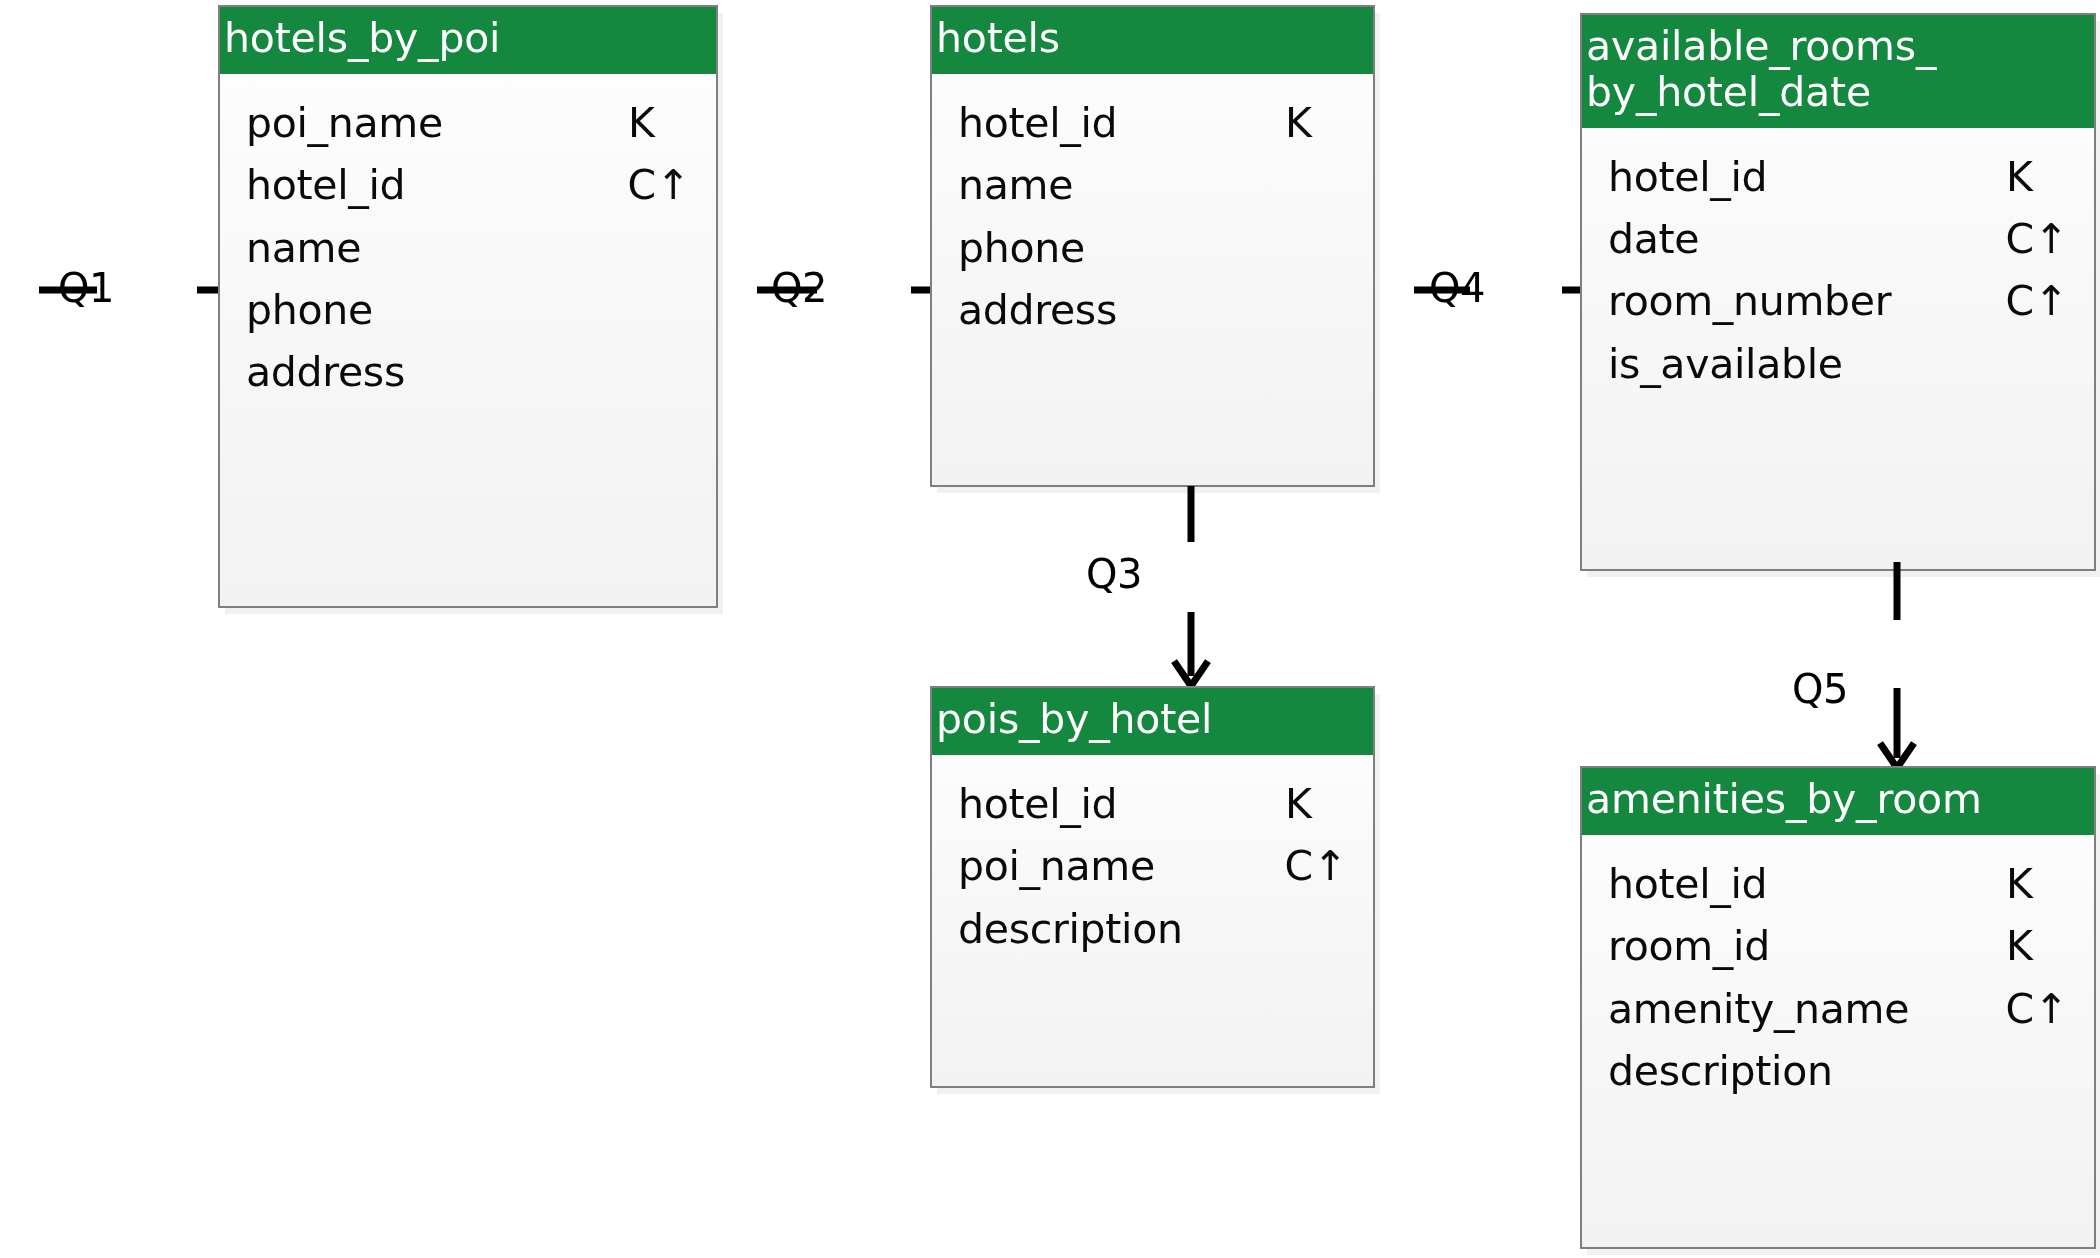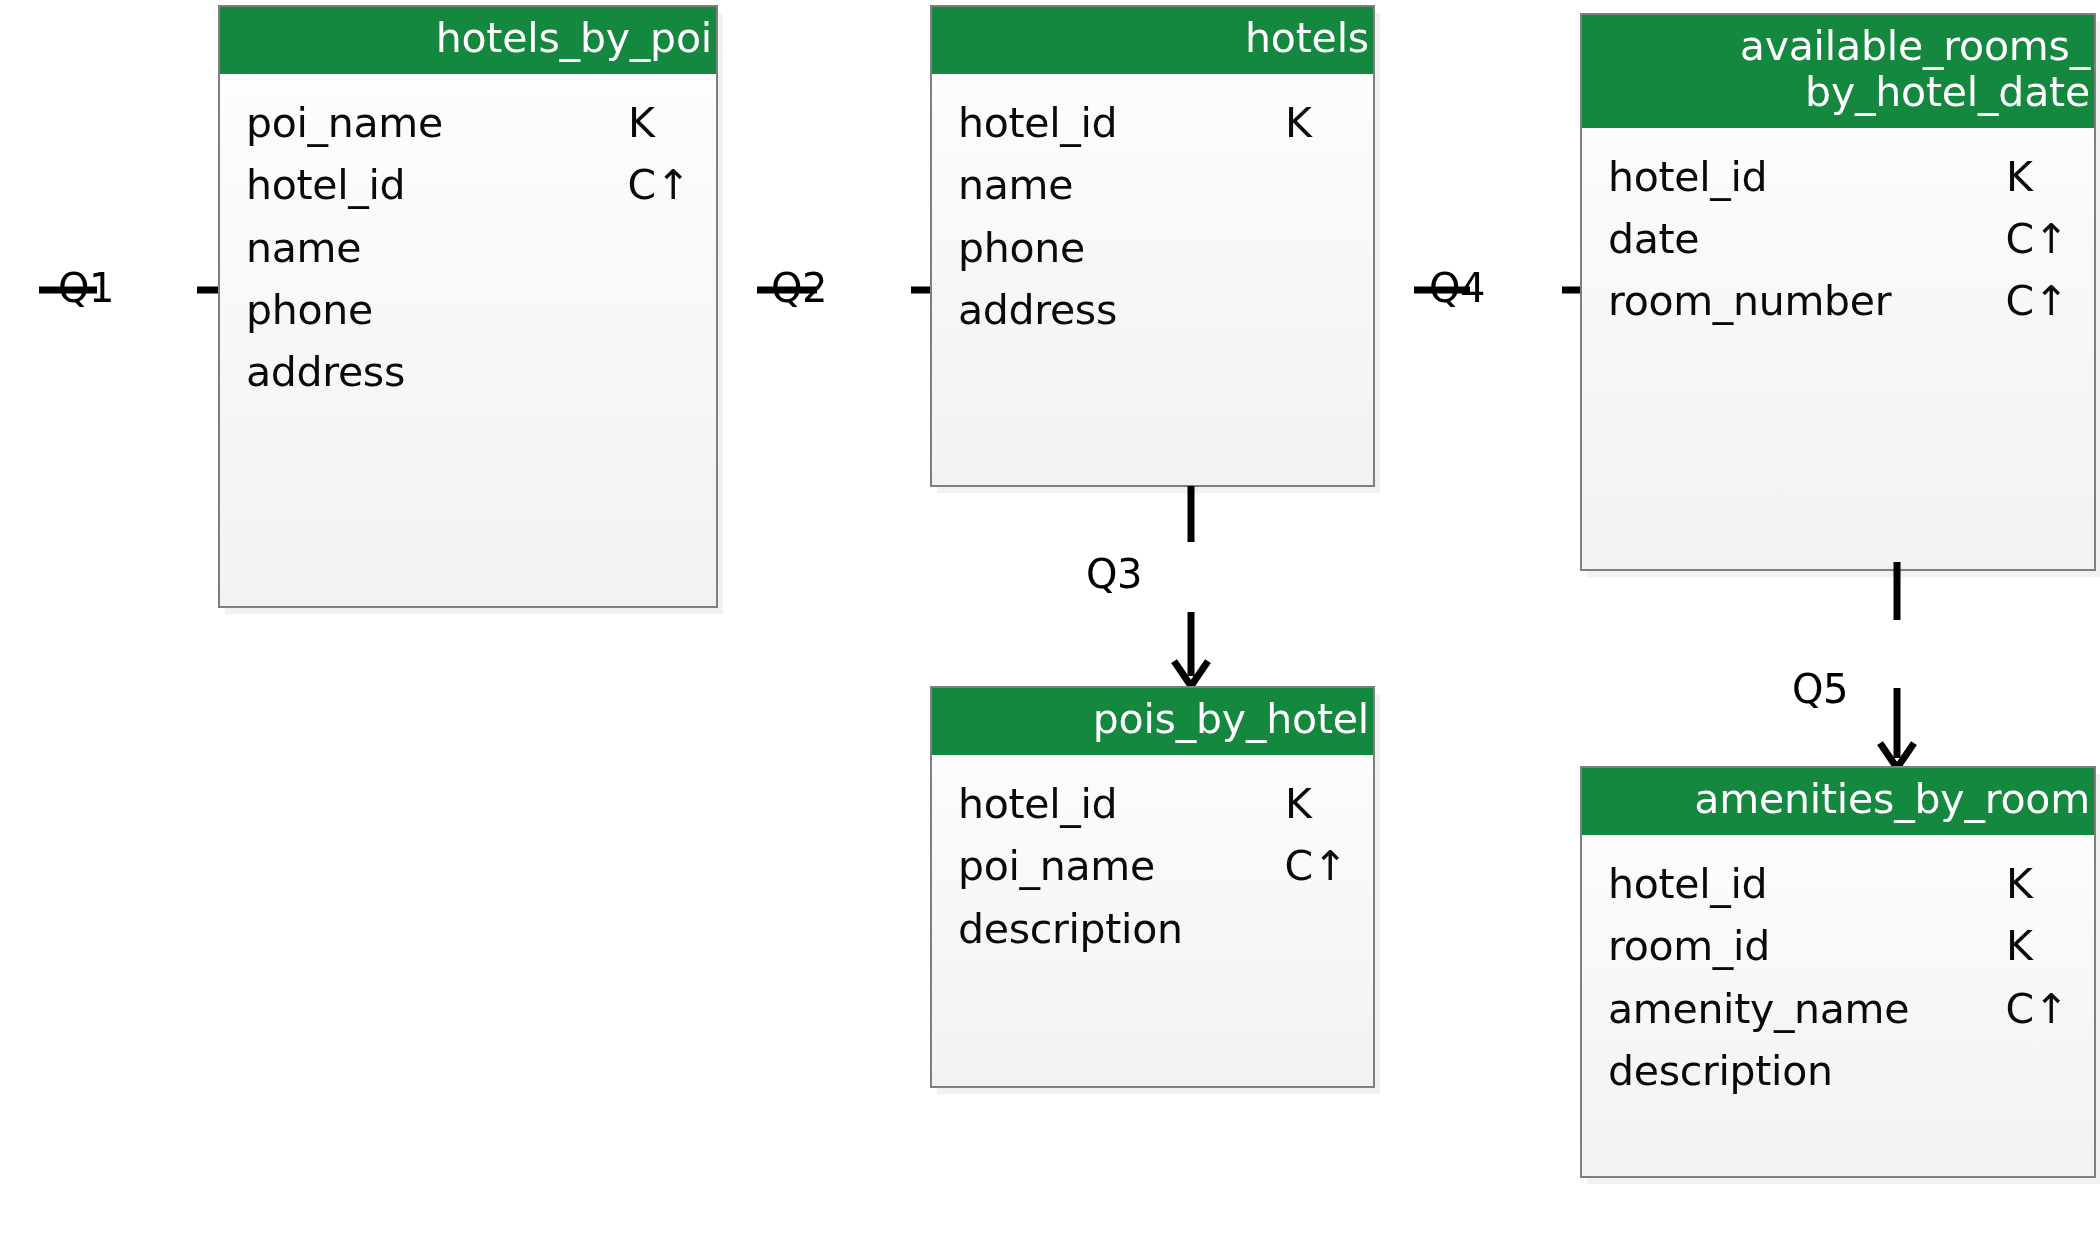--- a/index.html
+++ b/index.html
@@ -22,21 +22,21 @@
     box-sizing: border-box;
     border: 2px solid #7f7f7f;
     background: linear-gradient(to bottom, #ffffff 0%, #fbfbfb 25%, #f2f2f2 100%);
     box-shadow: 6px 7px 0 -1px rgba(0,0,0,0.055);
   }
   .entity-header {
     box-sizing: border-box;
     width: 100%;
     background: #15883F;
     color: #ffffff;
-    text-align: right;
+    text-align: left;
     font-size: 41px;
     line-height: 1.12;
     font-weight: 400;
     padding: 9px 4px 12px 4px;
     letter-spacing: -0.2px;
     white-space: pre-line;
   }
   .entity-body {
     box-sizing: border-box;
     padding: 18px 26px 20px 26px;
@@ -168,20 +168,24 @@
         <span class="field-key">K</span>
       </div>
       <div class="field-row">
         <span class="field-name">date</span>
         <span class="field-key">C↑</span>
       </div>
       <div class="field-row">
         <span class="field-name">room_number</span>
         <span class="field-key">C↑</span>
       </div>
+      <div class="field-row">
+        <span class="field-name">is_available</span>
+        <span class="field-key"></span>
+      </div>
     </div>
   </div>
 
   <div class="conn" style="left:1132px; top:486px; width:40px; height:202px;">
     <svg width="40" height="202" viewBox="0 0 40 202">
       <line x1="20" y1="0" x2="20" y2="56" stroke="#000" stroke-width="7"></line>
       <line x1="20" y1="126" x2="20" y2="190" stroke="#000" stroke-width="7"></line>
       <path d="M 5 178 L 20 200 L 35 178" fill="none" stroke="#000" stroke-width="7" stroke-linecap="square"></path>
     </svg>
     <span class="conn-label" style="left:-46px; top:68px;">Q3</span>
@@ -207,21 +211,21 @@
 
   <div class="conn" style="left:1838px; top:562px; width:40px; height:208px;">
     <svg width="40" height="208" viewBox="0 0 40 208">
       <line x1="20" y1="0" x2="20" y2="58" stroke="#000" stroke-width="7"></line>
       <line x1="20" y1="126" x2="20" y2="196" stroke="#000" stroke-width="7"></line>
       <path d="M 5 184 L 20 206 L 35 184" fill="none" stroke="#000" stroke-width="7" stroke-linecap="square"></path>
     </svg>
     <span class="conn-label" style="left:-46px; top:70px;margin-top:37px;">Q5</span>
   </div>
 
-  <div class="entity" style="left:1580px; top:766px; width:516px; height:412px;">
+  <div class="entity" style="left:1580px; top:766px; width:516px; height:483px;">
     <div class="entity-header">amenities_by_room</div>
     <div class="entity-body">
       <div class="field-row">
         <span class="field-name">hotel_id</span>
         <span class="field-key">K</span>
       </div>
       <div class="field-row">
         <span class="field-name">room_id</span>
         <span class="field-key">K</span>
       </div>

